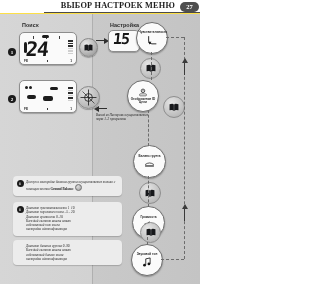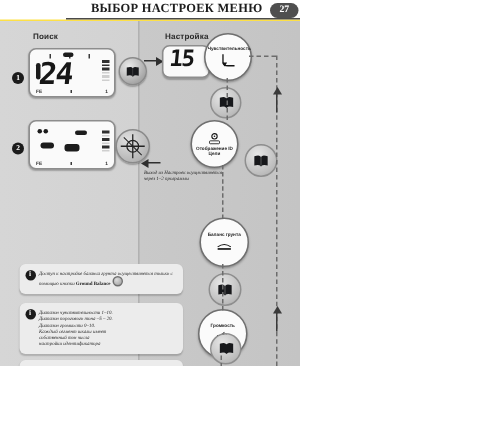--- a/index.html
+++ b/index.html
@@ -2,21 +2,21 @@
 <html><head>
 <meta charset="utf-8">
 <style>
   html,body{margin:0;padding:0;}
   body{
     width:200px;height:284px;overflow:hidden;
     background:#ffffff;
     font-family:"Liberation Sans", sans-serif;
     -webkit-font-smoothing:none;
   }
-  #page{position:relative;width:200px;height:244px;overflow:hidden;background:#fde047;}
+  #page{position:relative;width:200px;height:284px;overflow:hidden;background:#fde047;}
 
   
   .hdr{
     position:absolute;left:0;top:0;width:200px;height:13px;
     background:#ffffff;
   }
   .hdr-rule{
     position:absolute;left:44px;top:12px;width:156px;height:1px;background:#4a4a4a;
   }
   .hdr-title{

